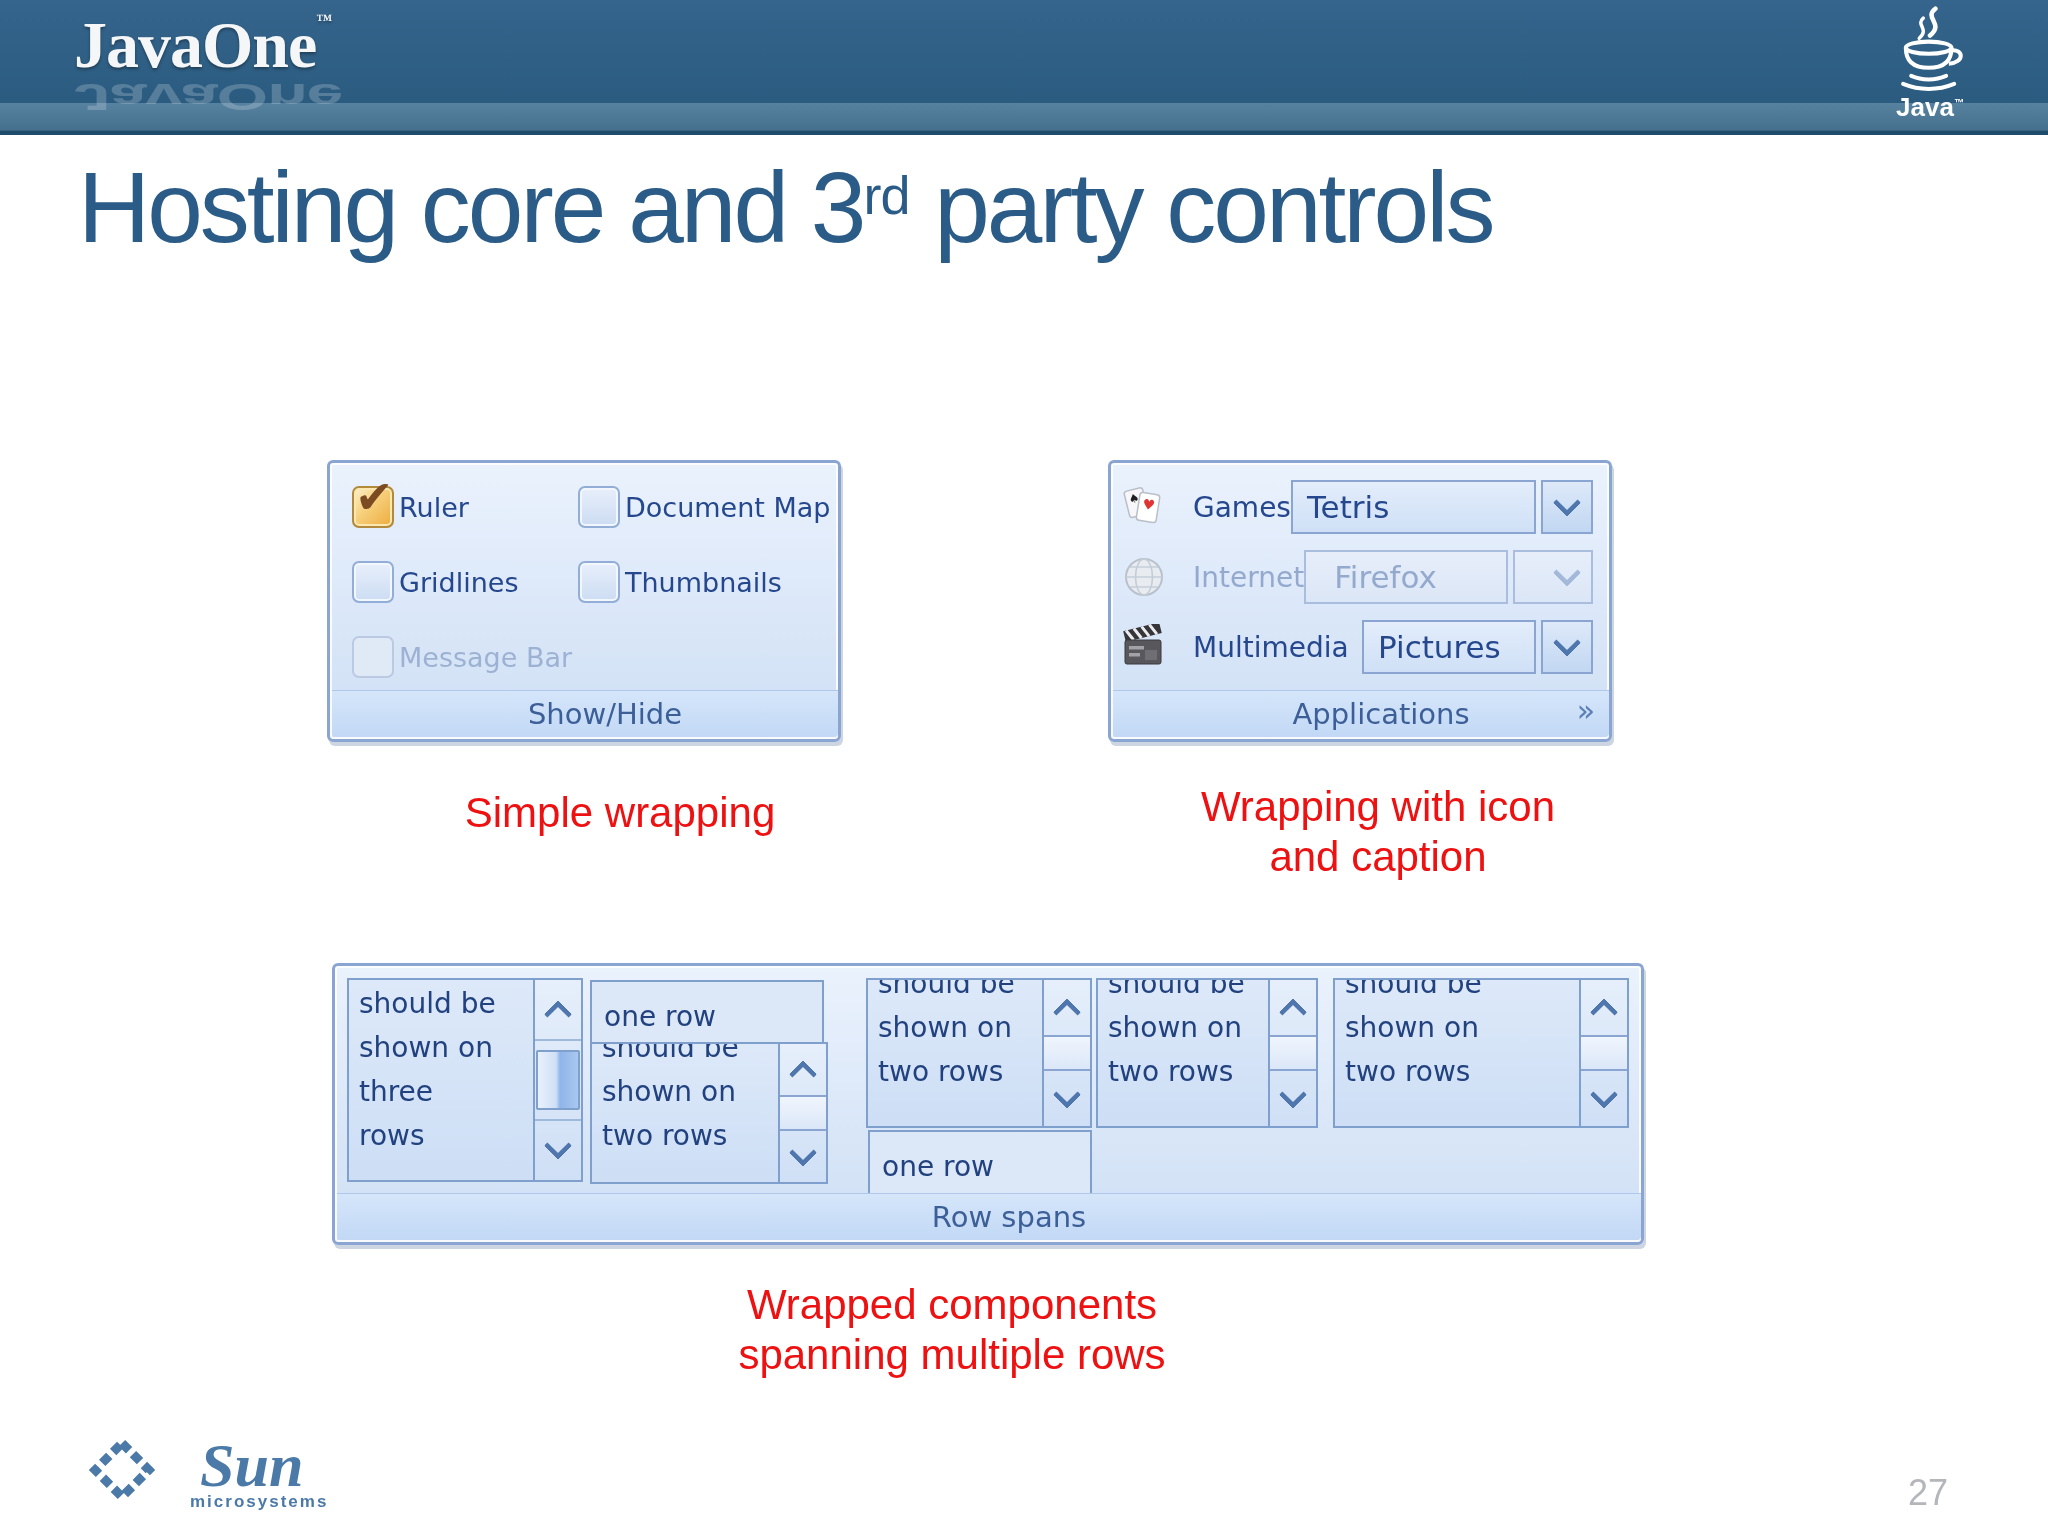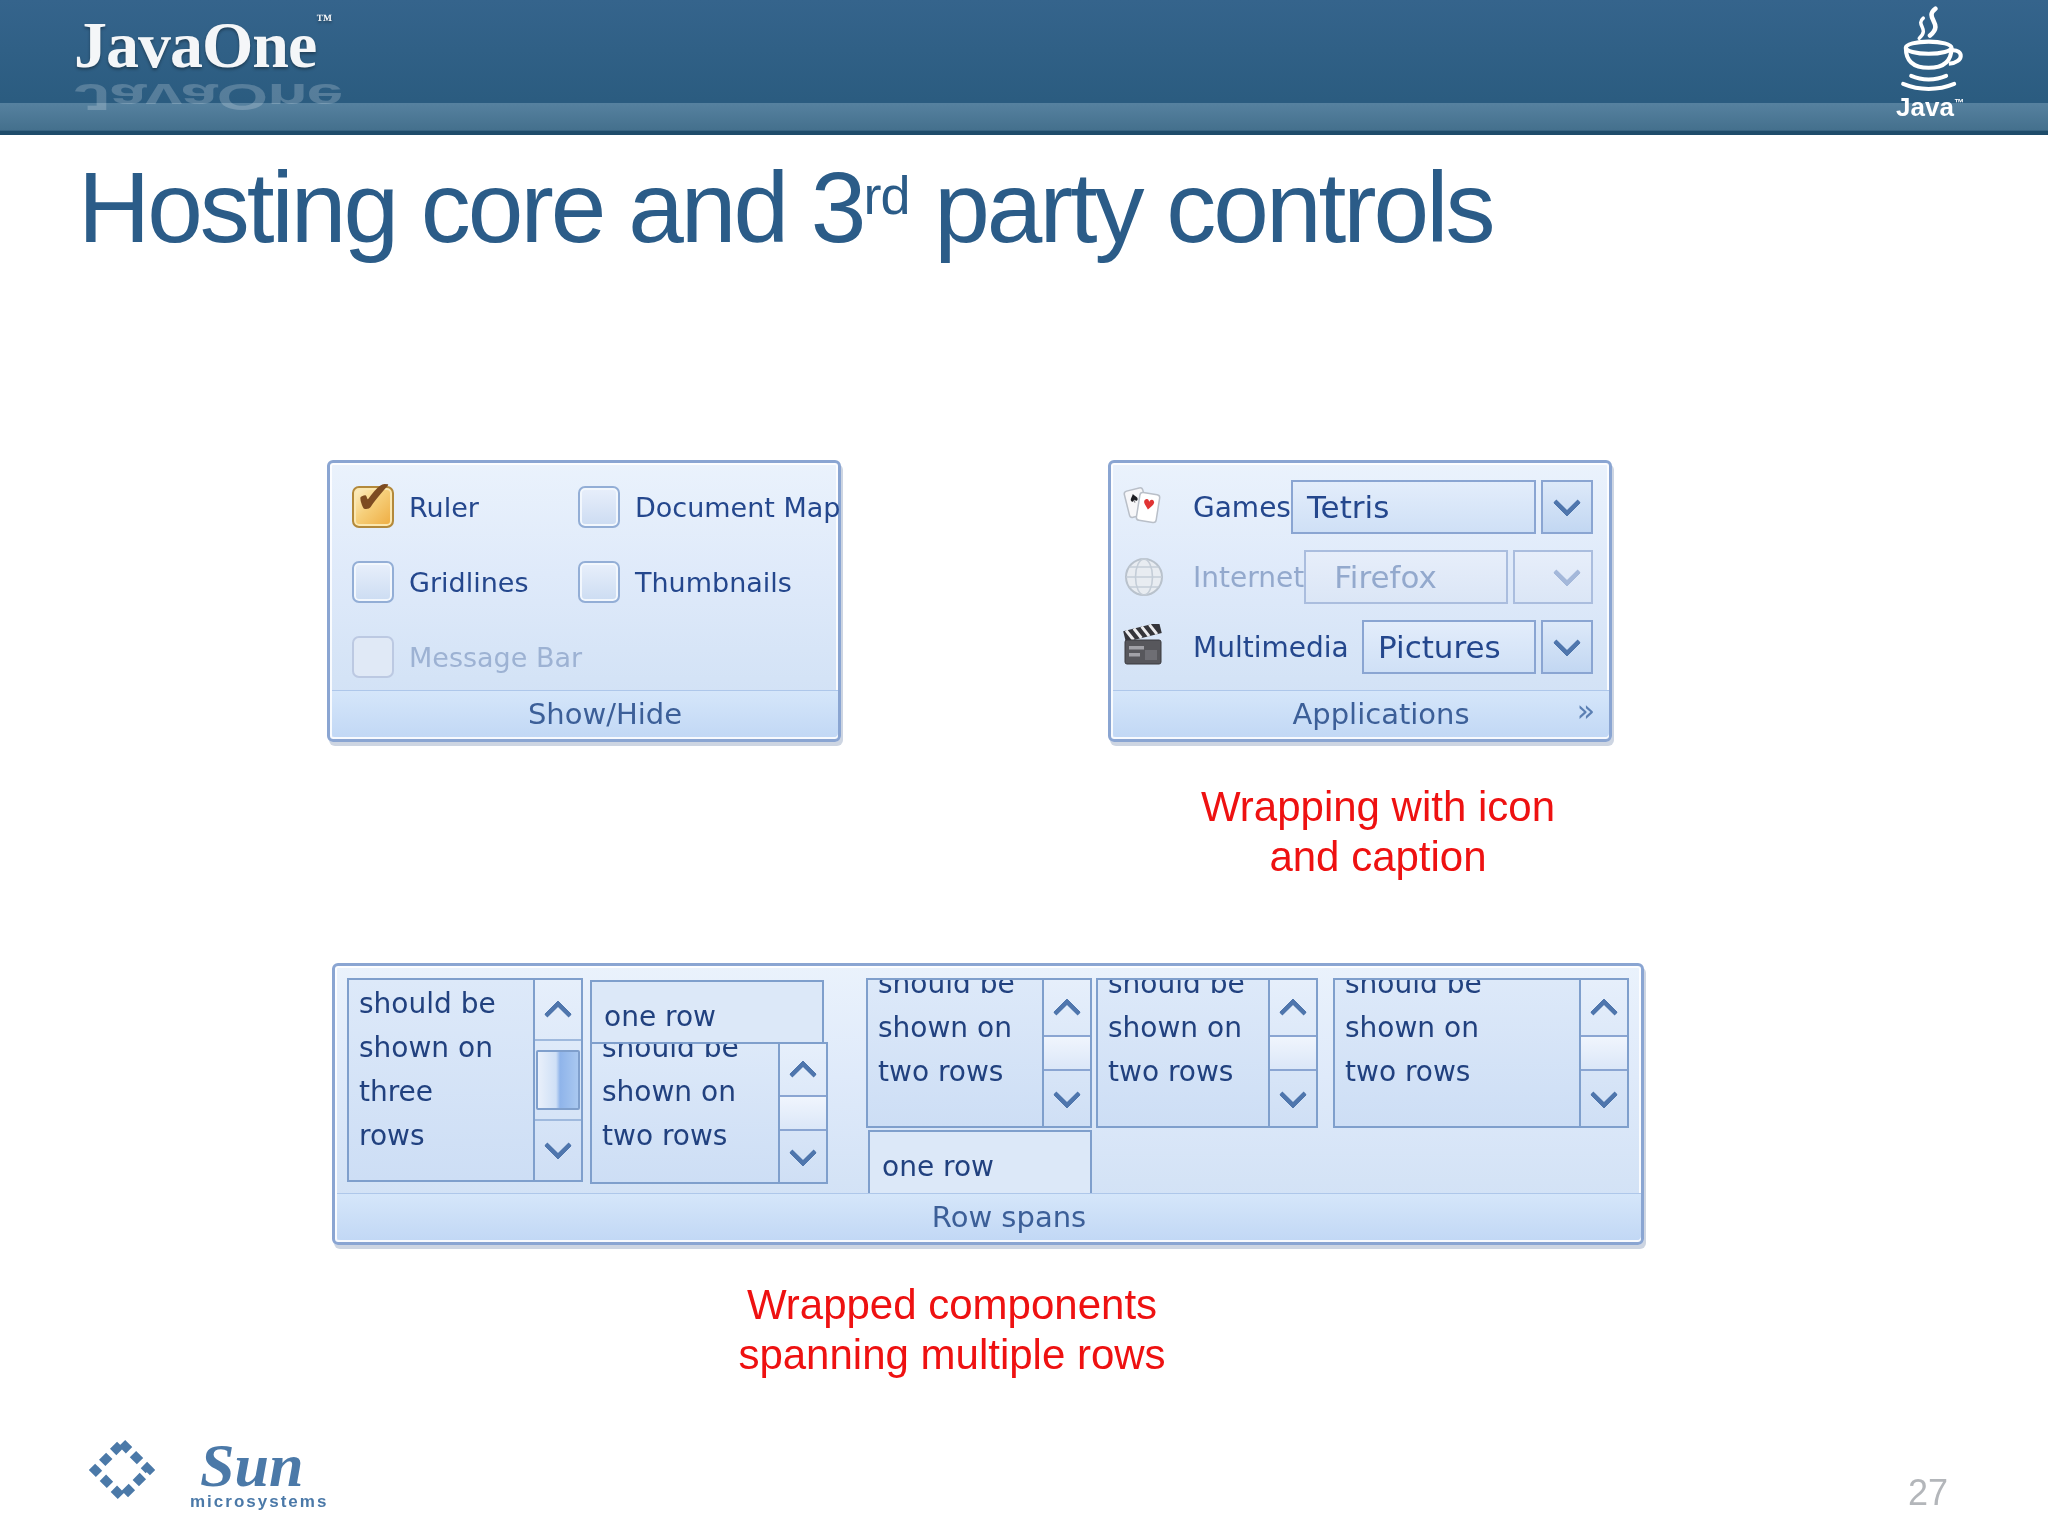--- a/index.html
+++ b/index.html
@@ -34,21 +34,21 @@
   .gcaption .expand{position:absolute;right:14px;top:2px;font-size:30px;color:#5b7fb3;cursor:pointer;}
 
   
   .cbrow{position:absolute;display:flex;align-items:center;height:44px;}
   .cb{width:38px;height:38px;border-radius:7px;border:2px solid #93aed6;flex:0 0 auto;
       background:linear-gradient(180deg,#e8effb,#ccdcf2);box-shadow:inset 0 0 0 2px #f2f7fd;position:relative;}
   .cb.checked{border-color:#b3893b;background:linear-gradient(135deg,#fdf0c8 0%,#f6cf7a 45%,#eeab3f 100%);
       box-shadow:inset 0 0 0 2px #fbe7b0;}
   .cb.checked .check{position:absolute;left:1px;top:-18px;font-size:46px;font-weight:bold;color:#7d4b21;}
   .cb.disabled{border-color:#bcc9e2;background:#e0e9f6;box-shadow:none;}
-  .cblabel{margin-left:15px;font-size:27px;color:#24478d;white-space:nowrap;}
+  .cblabel{margin-left:5px;font-size:27px;color:#24478d;white-space:nowrap;}
   .cbrow.disabled .cblabel{color:#9db2d3;}
 
   
   .approw{position:absolute;left:10px;right:16px;height:56px;display:flex;align-items:center;}
   .appicon{width:46px;height:46px;flex:0 0 auto;}
   .applabel{margin-left:26px;font-size:28px;color:#24478d;white-space:nowrap;}
   .approw.disabled .applabel{color:#93a9cd;}
   .combo{height:50px;margin-left:auto;border:2px solid #8aa5d2;display:flex;align-items:center;padding:0 14px;
     background:linear-gradient(180deg,#e3edfb,#cfe0f6);color:#24478d;font-size:31px;}
   .combobtn{width:48px;height:50px;border:2px solid #8aa5d2;margin-left:5px;flex:0 0 auto;cursor:pointer;
@@ -194,20 +194,23 @@
       <span class="combobtn">
           <span class="chev down"></span>
         </span>
     </div>
     <div class="gcaption">
       <span>Applications</span>
       <span class="expand">»</span>
     </div>
   </div>
 
+  <div class="redcap" style="left:360px;top:788px;width:520px;">
+    <span>Simple wrapping</span>
+  </div>
 
   <div class="redcap" style="left:1108px;top:782px;width:540px;">
     <div>Wrapping with icon</div>
     <div>and caption</div>
   </div>
 
   <div class="group" style="left:332px;top:963px;width:1306px;height:276px;">
 
     <div class="spin" style="left:12px;top:12px;width:232px;height:200px;">
       <div class="spintext">

